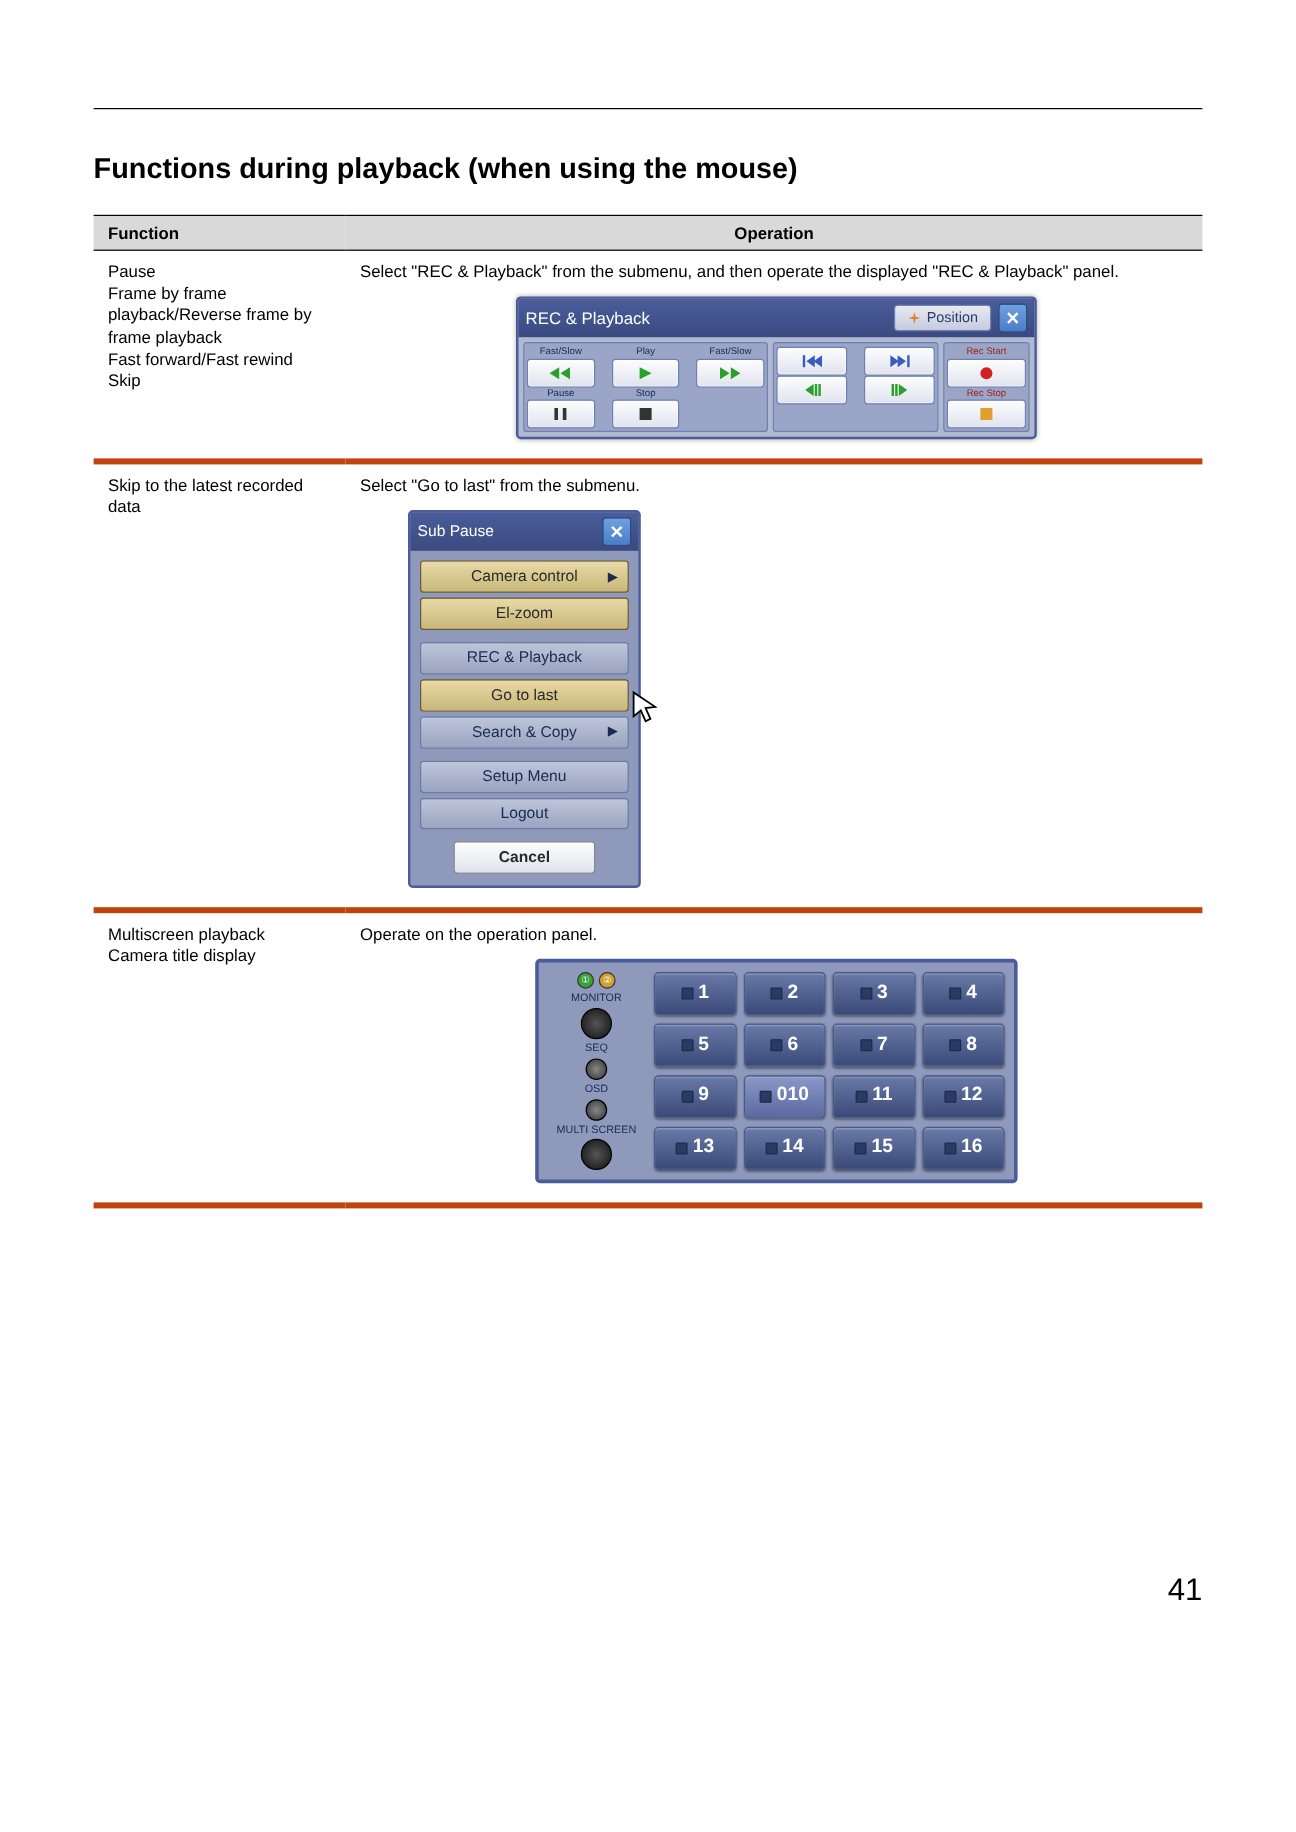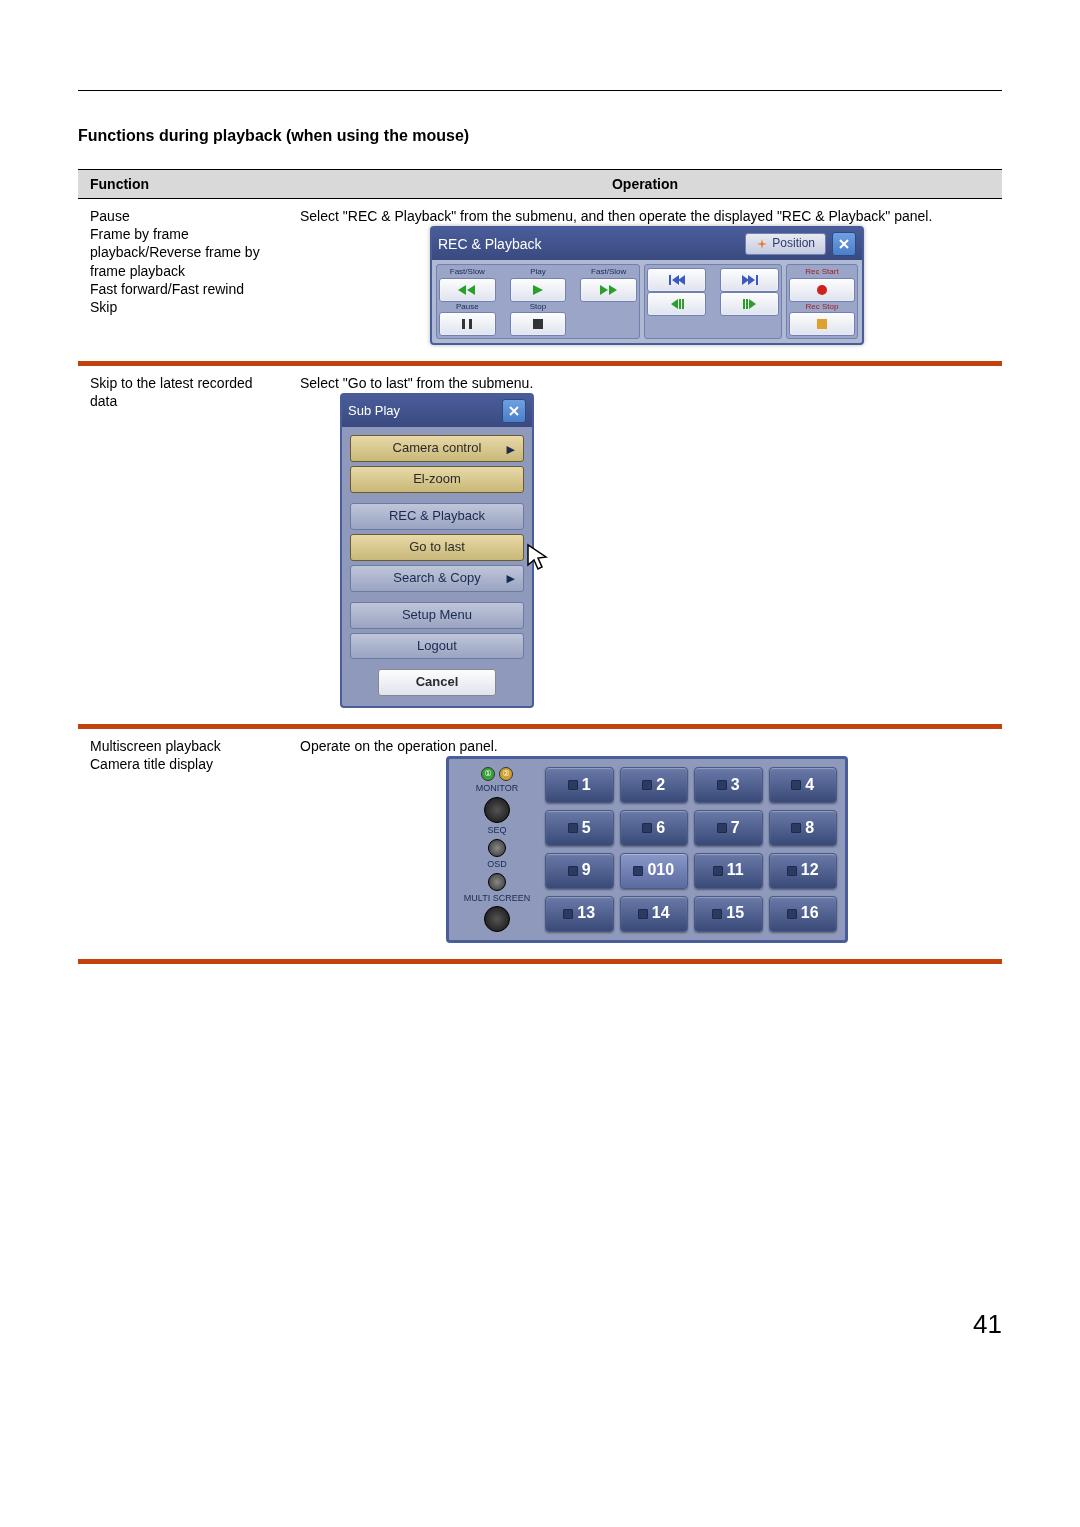--- a/index.html
+++ b/index.html
@@ -14,21 +14,21 @@
     padding: 90px 78px 60px 78px;
     position: relative;
     min-height: 1400px;
     box-sizing: border-box;
   }
   .top-rule {
     border-top: 1px solid #000;
     margin-bottom: 36px;
   }
   h2.section-title {
-    font-size: 16px;
+    font-size: 24px;
     font-weight: bold;
     margin: 0 0 24px 0;
   }
   table.func-table {
     width: 100%;
     border-collapse: collapse;
     font-size: 14px;
   }
   table.func-table thead th {
     background: #d9d9d9;
@@ -45,21 +45,21 @@
   }
   table.func-table tbody td {
     border-bottom: 5px solid #c2410c;
     padding: 8px 8px 16px 12px;
     vertical-align: top;
     font-size: 14px;
     line-height: 1.3;
   }
   .op-cell { }
   .op-img {
-    margin-top: 1px;
+    margin-top: 12px;
     display: flex;
     justify-content: center;
   }
 
   
   .rec-panel {
     width: 430px;
     background: #b0b9d2;
     border: 2px solid #4a5d9a;
     border-radius: 4px;
@@ -442,21 +442,21 @@
         </td>
       </tr>
 
       <tr>
         <td style="white-space:pre-line">Skip to the latest recorded data</td>
         <td class="op-cell">
           <div>Select "Go to last" from the submenu.</div>
           <div class="op-img" style="justify-content:flex-start;margin-left:40px">
             <div class="submenu">
               <div class="submenu-title">
-                <span class="name">Sub Play</span>
+                <span class="name">Sub Pause</span>
                 <span class="close-x">
                   <svg width="12" height="12" viewBox="0 0 12 12">
                       <path d="M2 2 L10 10 M10 2 L2 10" stroke="#fff" stroke-width="2"></path>
                     </svg>
                 </span>
               </div>
               <div class="sm-body">
                 <div class="sm-item">
                   <span>Camera control</span>
                   <span class="arrow">▶</span>

